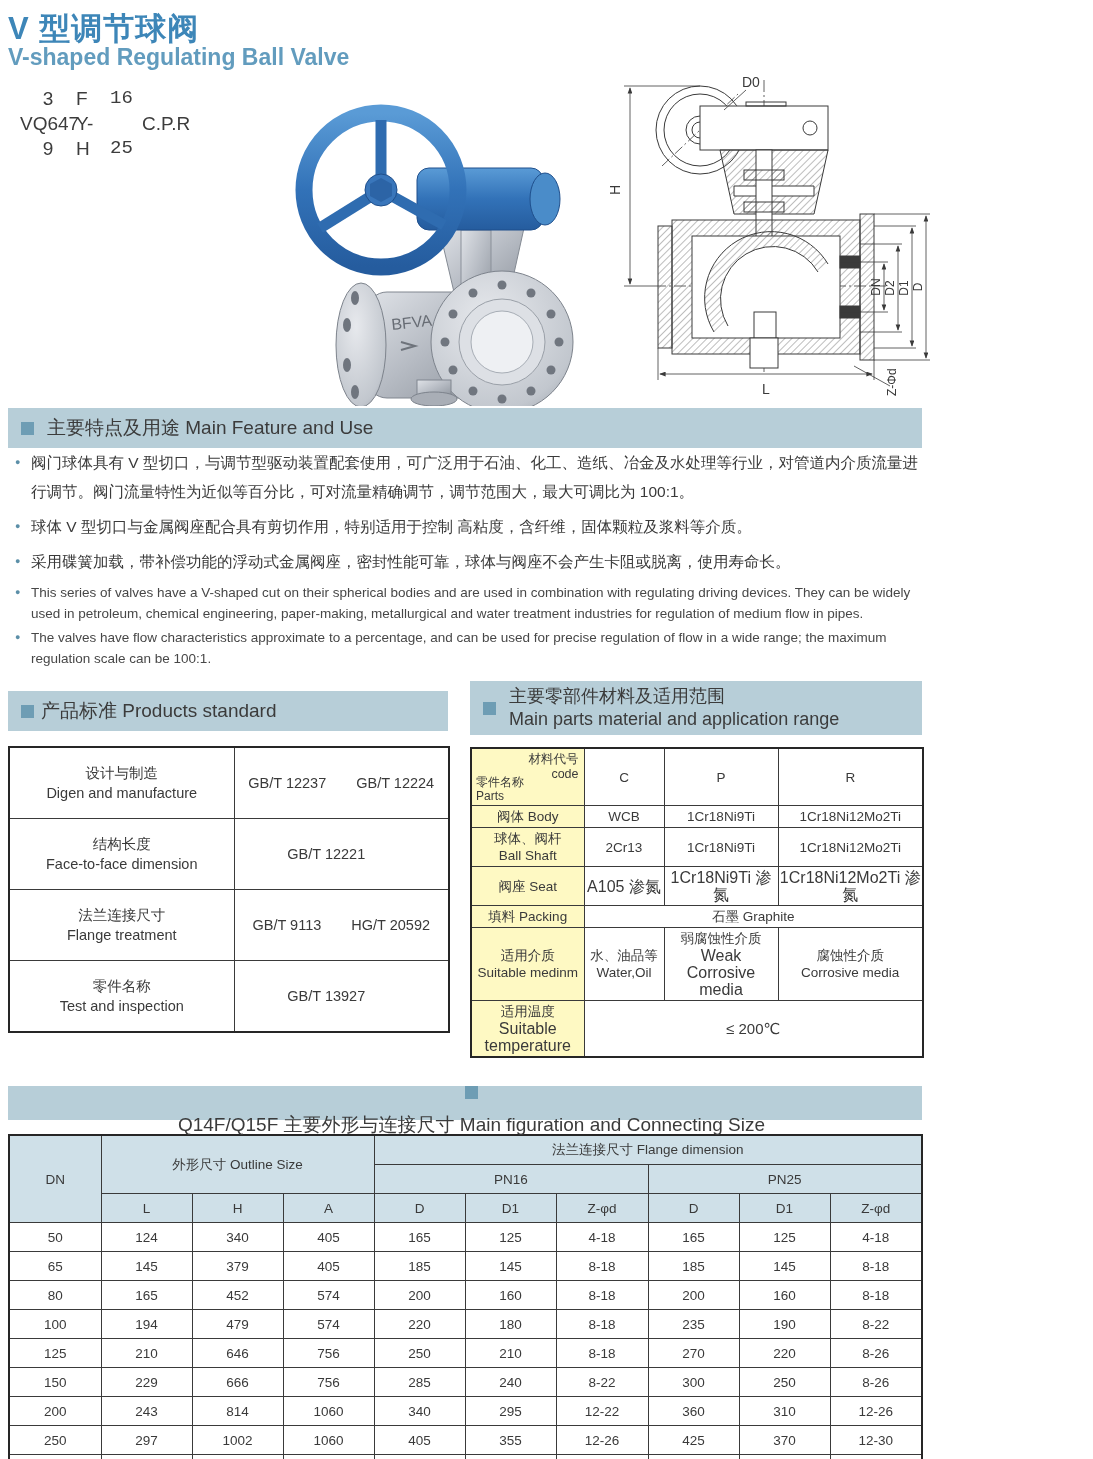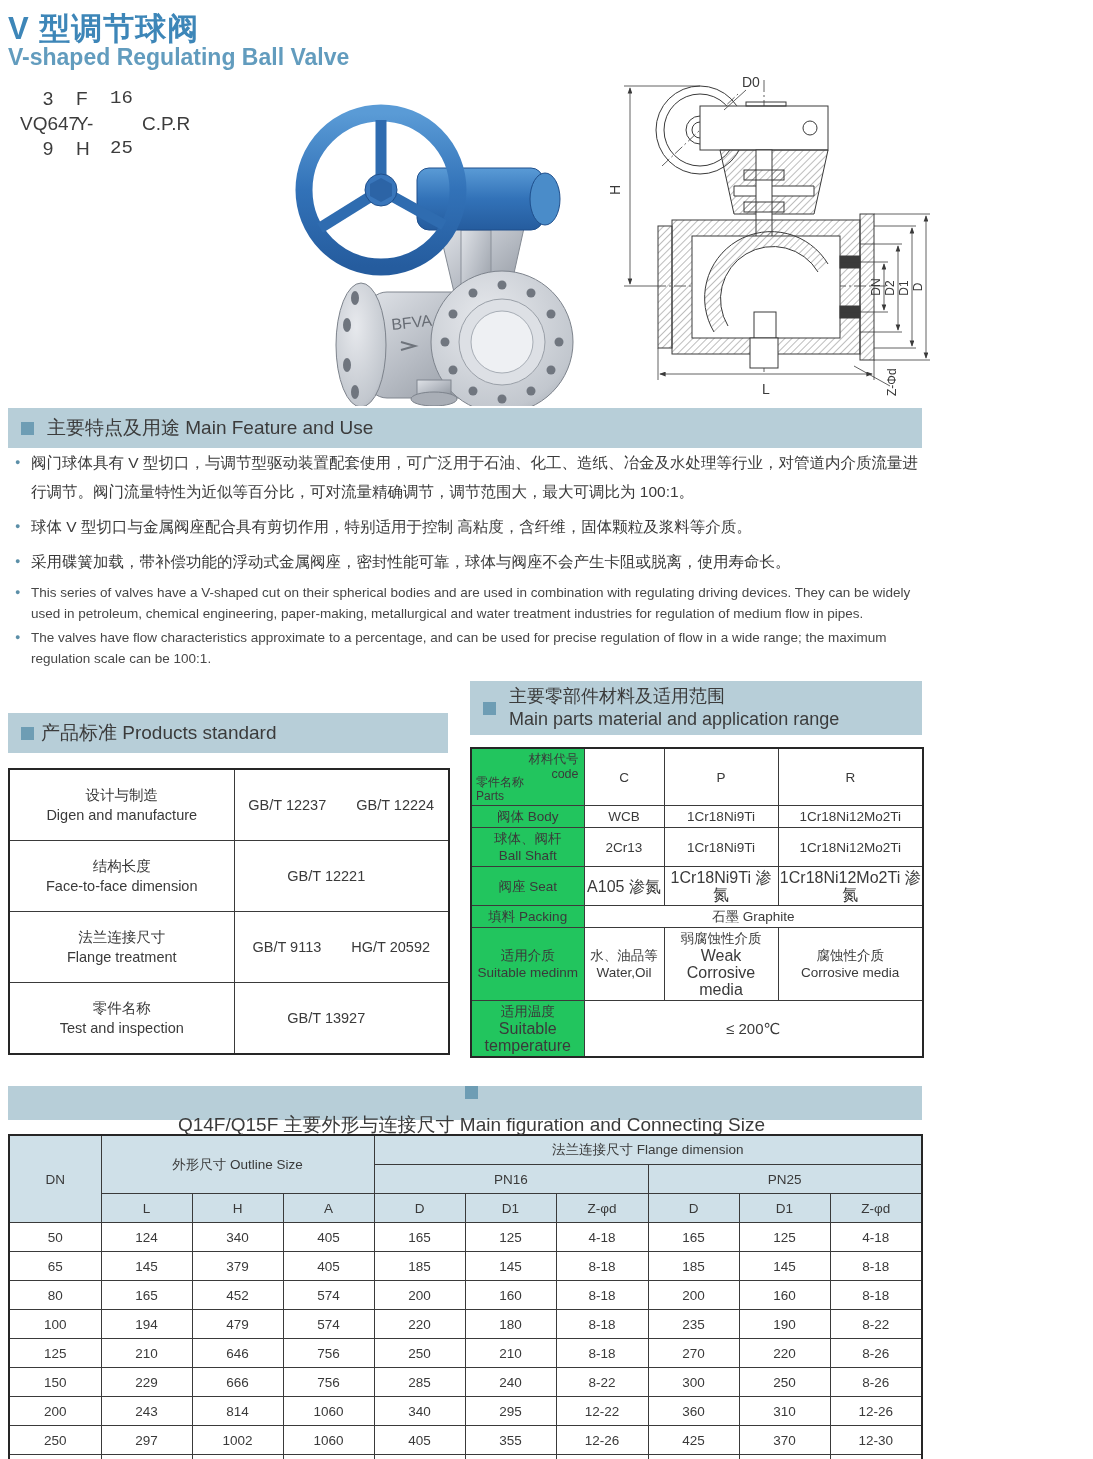--- a/index.html
+++ b/index.html
@@ -41,29 +41,29 @@
 
   
   table{border-collapse:collapse;}
   th,td{border:1px solid #3a3a3a;}
   table.outer{border:2px solid #262626;}
 
   
   .two-col{display:flex;gap:22px;margin-top:12px;align-items:flex-start;}
   .col-left{width:440px;}
   .col-right{width:452px;}
-  .col-left .band{margin-top:32px;gap:7px;}
+  .col-left .band{margin-top:10px;gap:7px;}
   .std-table{width:440px;margin-top:15px;table-layout:fixed;}
   .std-table td{height:68px;text-align:center;font-size:14.5px;vertical-align:middle;background:#fff;line-height:20px;}
   .std-table .v2{margin-left:30px;}
 
   
   .mat-table{width:452px;margin-top:12px;table-layout:fixed;font-size:13.5px;}
   .mat-table td{text-align:center;vertical-align:middle;background:#fff;padding:2px 1px;line-height:17px;}
-  .mat-table td.mlabel, .mat-table td.corner{background:#22c55e;}
+  .mat-table td.mlabel, .mat-table td.corner{background:#fef9c3;}
   .mat-table .small{font-size:16px;}
   td.corner{position:relative;height:56px;padding:0;
     background-image:linear-gradient(to bottom right,transparent calc(50% - 0.8px),#3a3a3a calc(50% - 0.8px),#3a3a3a calc(50% + 0.8px),transparent calc(50% + 0.8px));}
   td.corner .c-top{position:absolute;top:3px;right:5px;text-align:right;font-size:12.5px;line-height:15px;}
   td.corner .c-bot{position:absolute;bottom:2px;left:4px;text-align:left;font-size:12px;line-height:14px;}
 
   
   .dim-band{margin-top:28px;height:34px;flex-direction:column;}
   .dim-table{width:914px;margin-top:14px;table-layout:fixed;font-size:13.5px;}
   .dim-table th{background:#cfe0e8;font-weight:normal;height:26px;}

